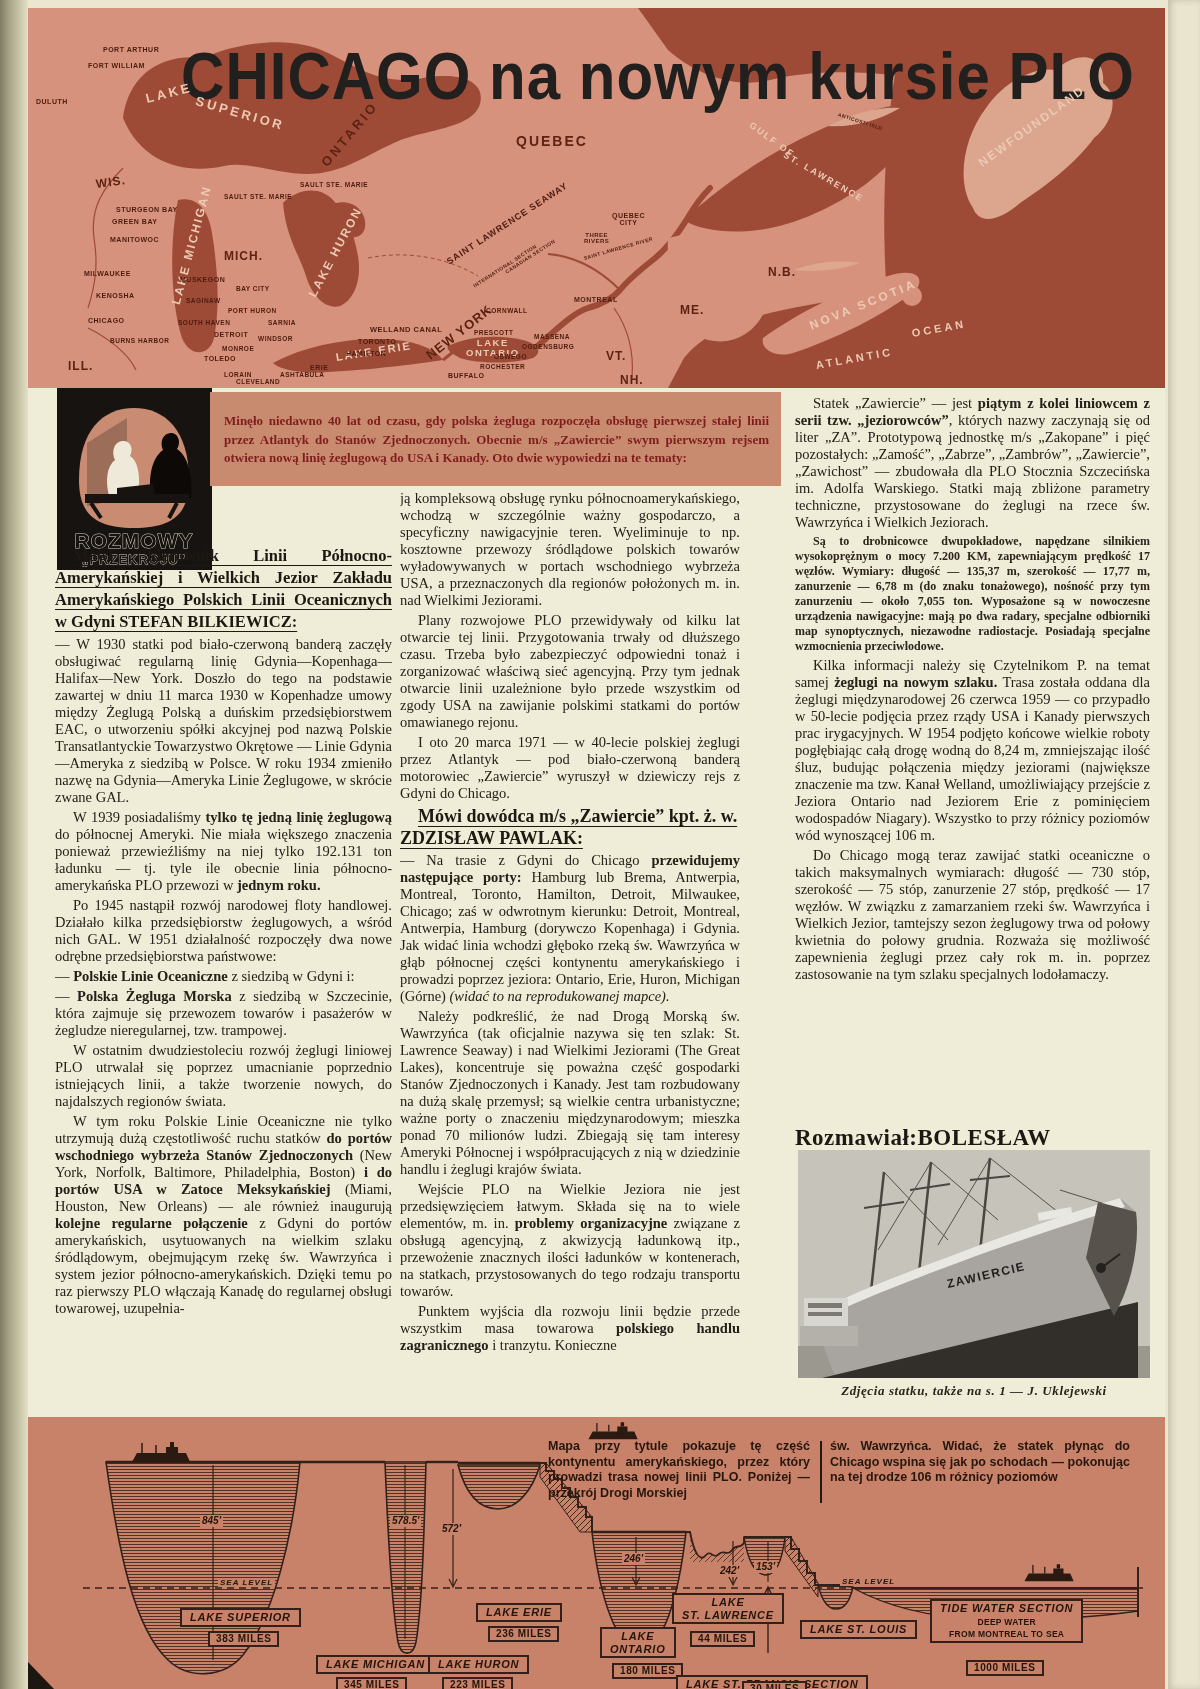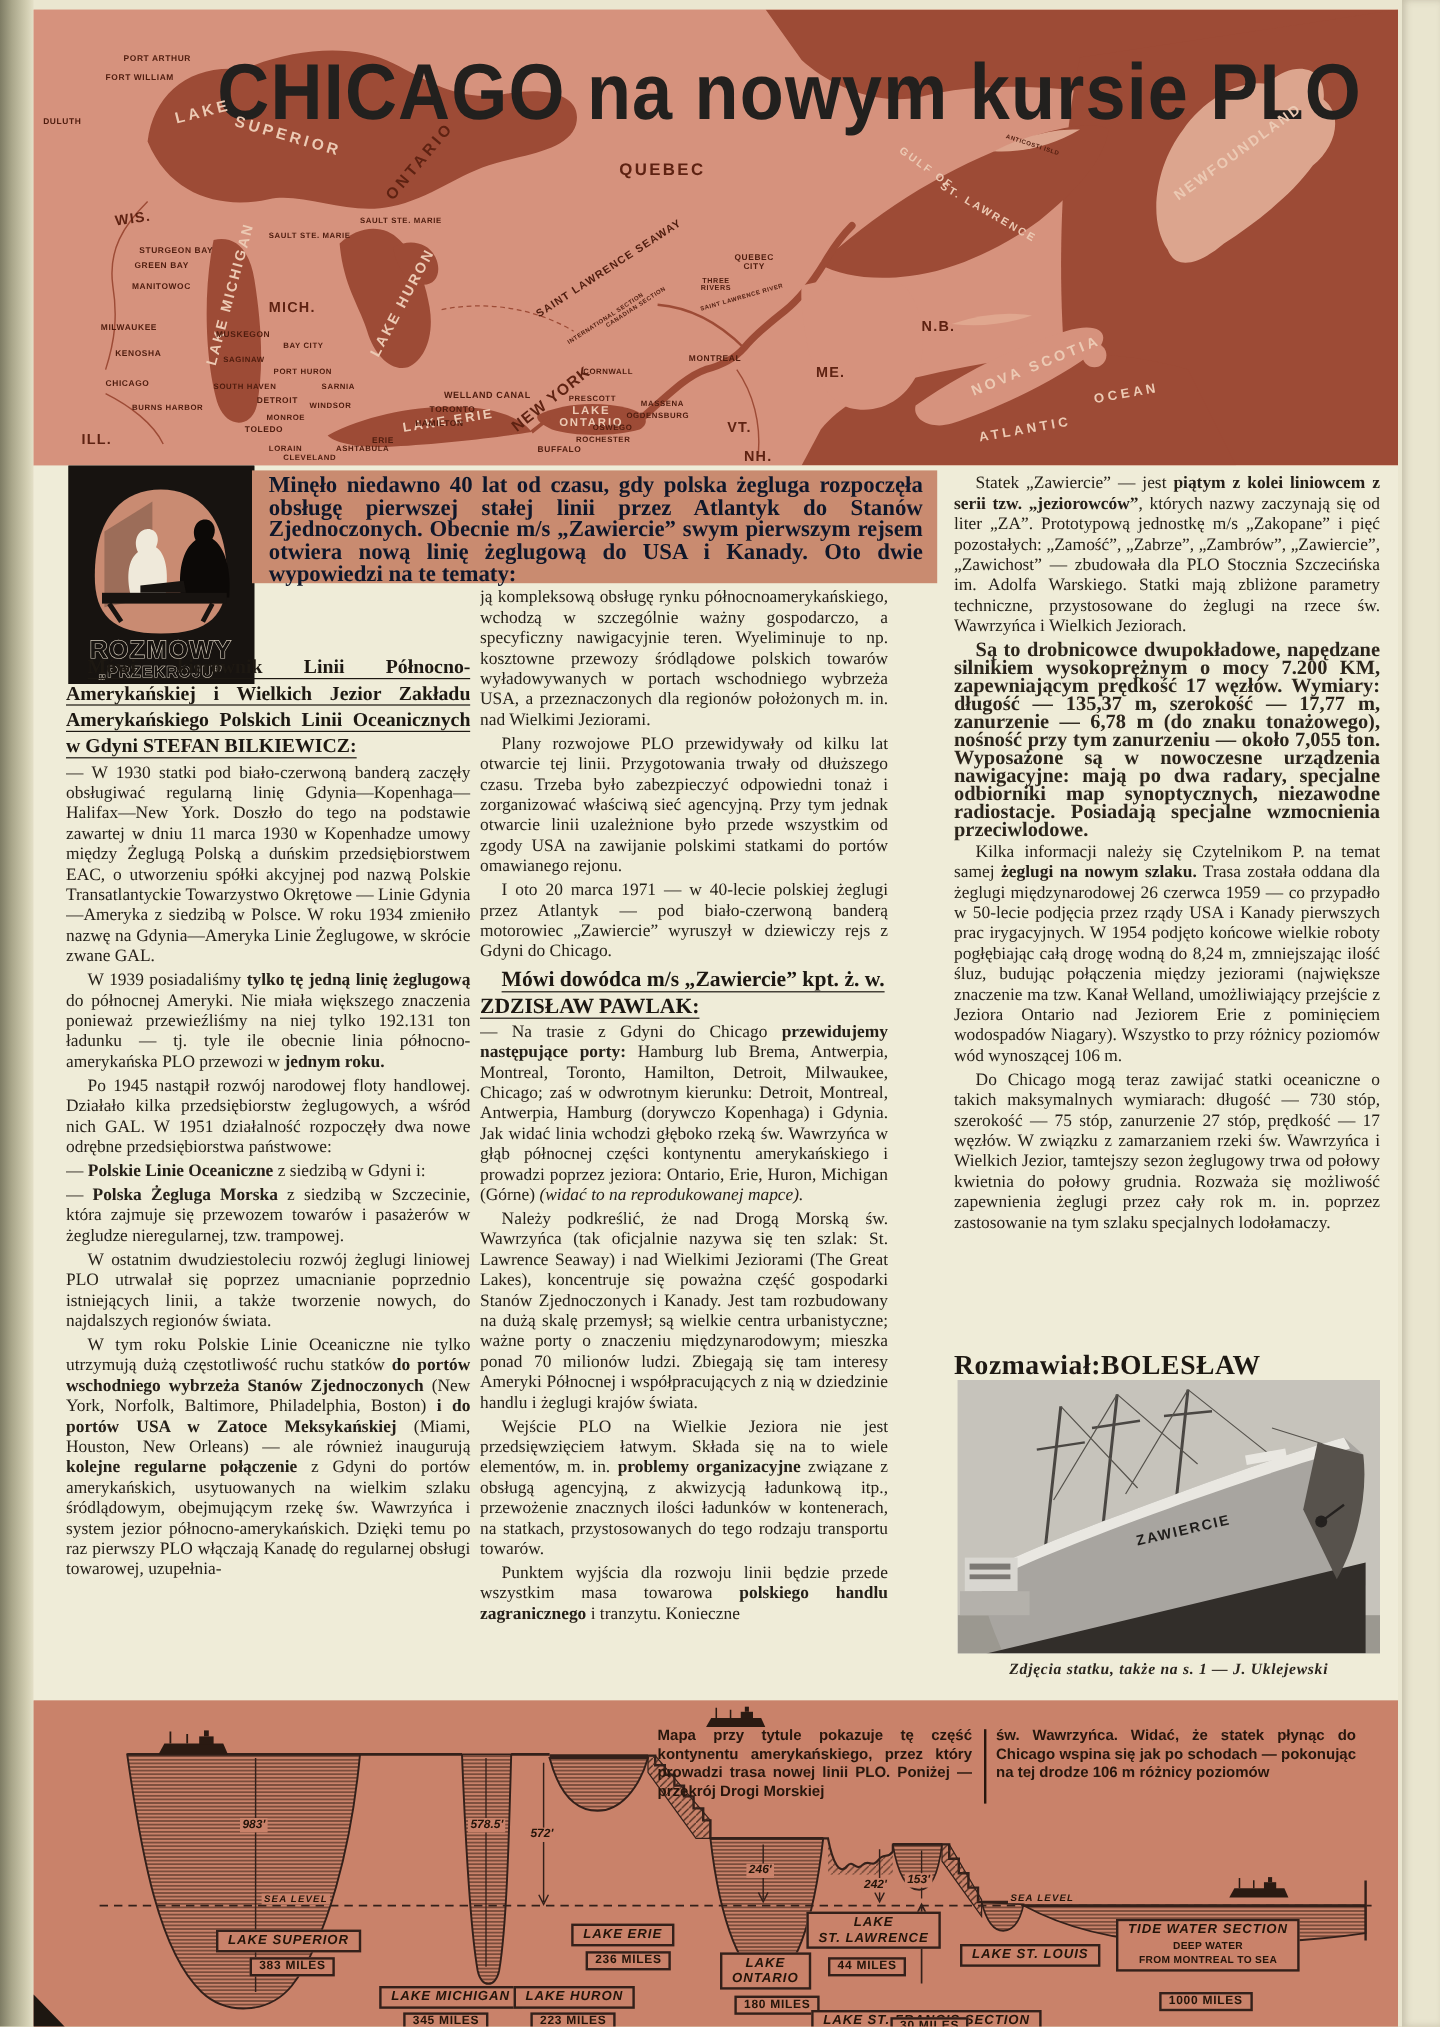--- a/index.html
+++ b/index.html
@@ -21,26 +21,26 @@
   .maplab{position:absolute;font-family:"Liberation Sans",sans-serif;font-weight:bold;
      font-size:7px;color:#4e1c0e;letter-spacing:.5px;white-space:nowrap;transform-origin:left center;line-height:1.05;}
   .maplab.ml{color:#eccab4;}
   .maplab.ms{font-size:12px;color:#5e2212;letter-spacing:1px;}
   .maplab.ctr{text-align:center;}
 
   
   .content{position:absolute;left:28px;top:388px;width:1137px;height:1029px;background:#efecd8;}
   .logo{position:absolute;left:29px;top:0px;width:155px;height:182px;background:#171310;}
   .intro{position:absolute;left:182px;top:4px;width:571px;height:94px;background:#c98b70;
-     color:#0f172a;font-weight:bold;font-size:19px;line-height:18.6px;text-align:justify;
-     padding:4px 12px 0 14px;box-sizing:border-box;}
+     color:#7f1d1d;font-weight:bold;font-size:13px;line-height:18.6px;text-align:justify;
+     padding:20px 12px 0 14px;box-sizing:border-box;}
   .col{position:absolute;color:#262019;font-size:14.5px;line-height:17px;text-align:justify;overflow:hidden;}
   .col p{margin:0 0 3px 0;text-indent:18px;}
   .col p.noindent{text-indent:0;}
-  .col p.small{font-size:17px;line-height:15px;font-weight:bold;color:#2c251c;}
+  .col p.small{font-size:12px;line-height:15px;font-weight:bold;color:#2c251c;}
   .col1{left:27px;top:157px;width:337px;height:872px;}
   .col2{left:372px;top:102px;width:340px;height:930px;}
   .col3{left:767px;top:7px;width:355px;height:735px;}
   .colhead{font-weight:bold;font-size:16.5px;line-height:22px;margin:0 0 6px 0;text-align:justify;
      text-decoration:underline;text-decoration-thickness:1px;text-underline-offset:4px;color:#1d1812;}
   .signoff{position:absolute;left:767px;top:737px;width:355px;font-weight:bold;font-size:23px;
      color:#1d1812;letter-spacing:.5px;display:flex;justify-content:flex-start;}
   .photo{position:absolute;left:770px;top:762px;width:352px;height:228px;background:#c6c3bb;overflow:hidden;}
   .photo-caption{position:absolute;left:770px;top:995px;width:352px;text-align:center;
      font-style:italic;font-size:13px;letter-spacing:.6px;color:#2a241d;font-weight:bold;}
@@ -353,21 +353,21 @@
         <div class="dlab dist" style="left: 460px; top: 209px;">236 MILES</div>
         <div class="dlab dbox" style="left: 572px; top: 210px;">LAKE<br>ONTARIO</div>
         <div class="dlab dist" style="left: 584px; top: 246px;">180 MILES</div>
         <div class="dlab dbox" style="left: 644px; top: 176px;">LAKE<br>ST. LAWRENCE</div>
         <div class="dlab dist" style="left: 662px; top: 214px;">44 MILES</div>
         <div class="dlab dbox" style="left: 648px; top: 238px; margin-top: 20px;">LAKE ST. FRANCIS SECTION<br><span class="sub">NEW 27 FT. CHANNEL</span></div>
         <div class="dlab dist" style="left: 714px; top: 264px;">30 MILES</div>
         <div class="dlab dbox" style="left: 772px; top: 203px;">LAKE ST. LOUIS</div>
         <div class="dlab dbox" style="left: 902px; top: 182px;">TIDE WATER SECTION<br><span class="sub">DEEP WATER</span><br><span class="sub">FROM MONTREAL TO SEA</span></div>
         <div class="dlab dist" style="left: 938px; top: 243px;">1000 MILES</div>
-        <div class="dlab chip" style="left: 172px; top: 98px;">983'</div>
+        <div class="dlab chip" style="left: 172px; top: 98px;">845'</div>
         <div class="dlab chip" style="left: 362px; top: 98px;">578.5'</div>
         <div class="dlab chip" style="left: 412px; top: 106px;">572'</div>
         <div class="dlab chip" style="left: 594px; top: 136px;">246'</div>
         <div class="dlab chip" style="left: 690px; top: 148px;">242'</div>
         <div class="dlab chip" style="left: 726px; top: 144px;">153'</div>
         <div class="dlab chip" style="left: 190px; top: 161px; font-size: 8px; letter-spacing: 1px;">SEA LEVEL</div>
         <div class="dlab chip" style="left: 812px; top: 160px; font-size: 8px; letter-spacing: 1px;">SEA LEVEL</div>
       </div>
   </div>
 

